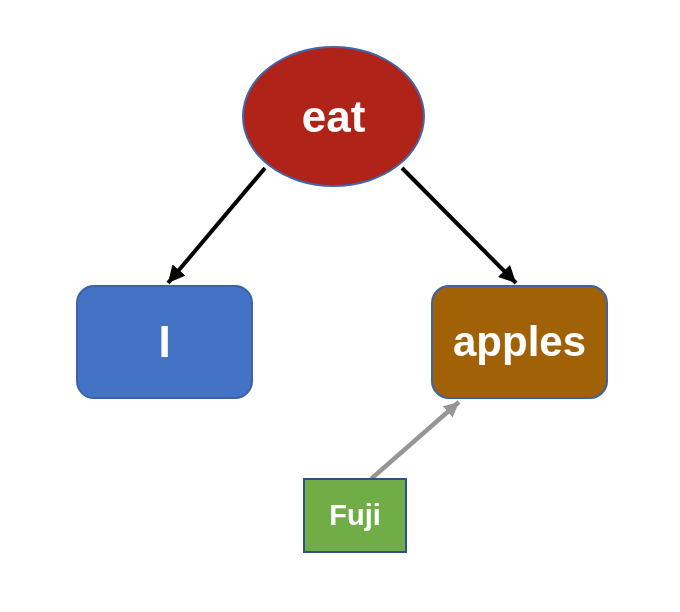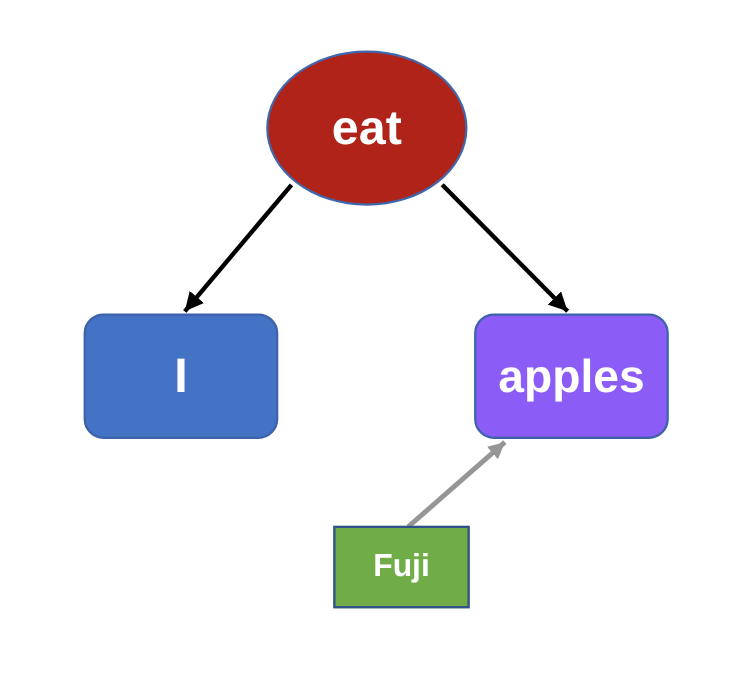--- a/index.html
+++ b/index.html
@@ -52,21 +52,21 @@
     left: 76px;
     font-size: 44px;
   }
   .node-apples {
     left: 431px;
     font-size: 42px;
   }
   .node-rect {
     left: 303px;
     top: 478px;
-    width: 124px;
+    width: 104px;
     height: 75px;
     border: 2.5px solid #30508d;
     font-size: 29px;
   }
   .node-label {
     line-height: 1;
     white-space: nowrap;
     user-select: none;
   }
 </style>
@@ -93,21 +93,21 @@
   </svg>
 
   <div class="node node-ellipse" style="background-color: rgb(176, 35, 24); border-color: rgb(65, 102, 172); color: rgb(255, 255, 255);">
     <span class="node-label">eat</span>
   </div>
 
   <div class="node node-rounded node-i" style="background-color: rgb(68, 114, 196); border-color: rgb(60, 98, 169); color: rgb(255, 255, 255);">
     <span class="node-label">I</span>
   </div>
 
-  <div class="node node-rounded node-apples" style="background-color: #8b5cf6; border-color: rgb(60, 98, 169); color: rgb(255, 255, 255);">
+  <div class="node node-rounded node-apples" style="background-color: #a16207; border-color: rgb(60, 98, 169); color: rgb(255, 255, 255);">
     <span class="node-label">apples</span>
   </div>
 
   <div class="node node-rect" style="background-color: rgb(112, 173, 71); border-color: rgb(48, 80, 141); color: rgb(255, 255, 255);">
     <span class="node-label">Fuji</span>
   </div>
 
 </div>
 
 </body></html>

